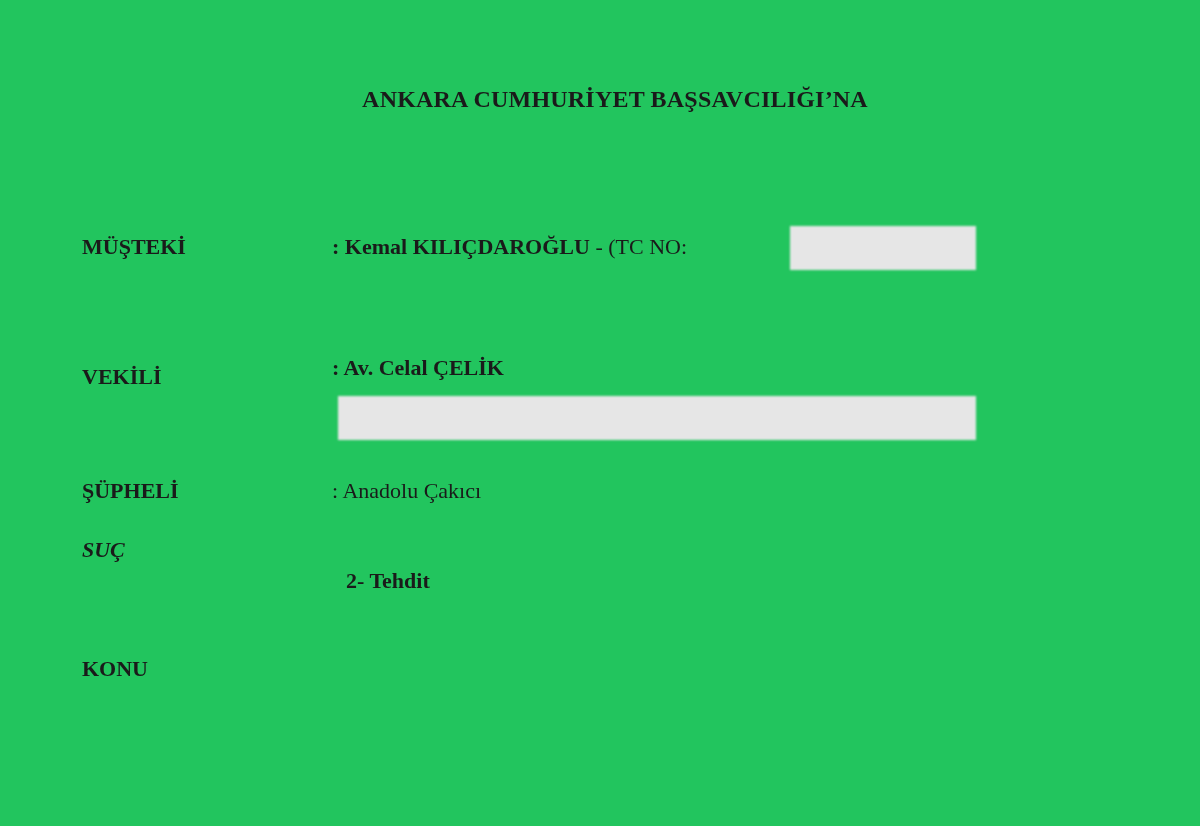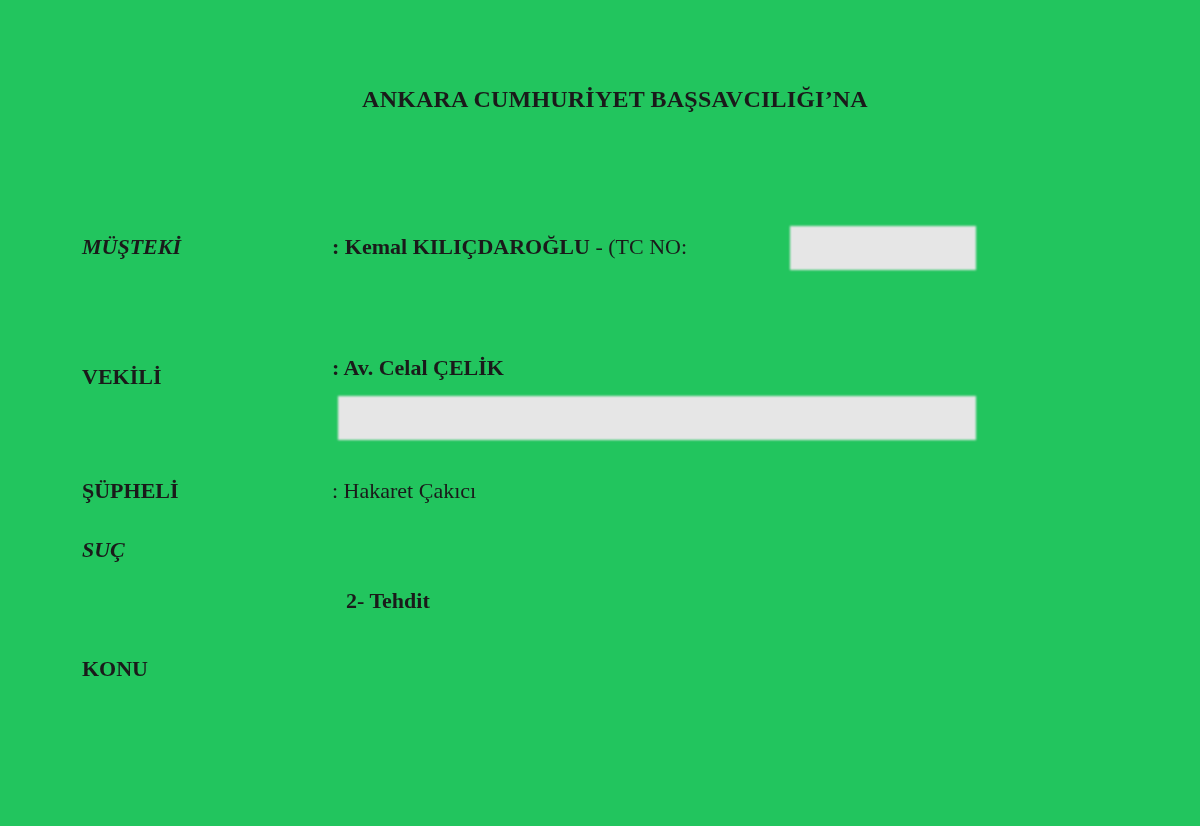--- a/index.html
+++ b/index.html
@@ -61,31 +61,31 @@
       text-align-last: left;
     }
   </style>
 </head>
 <body>
 
 <div class="page">
 
   <div class="title">ANKARA CUMHURİYET BAŞSAVCILIĞI’NA</div>
 
-  <div class="label" style="top:234px;font-style:italic;">MÜŞTEKİ</div>
+  <div class="label" style="top:234px;">MÜŞTEKİ</div>
   <div class="value" style="top:234px;">
     <span class="bold">: Kemal KILIÇDAROĞLU</span><span> - (TC NO:</span>
   </div>
   <div class="redact" style="left:790px; top:226px; width:186px; height:44px;"></div>
 
   <div class="label" style="top:364px;">VEKİLİ</div>
   <div class="value bold" style="top:355px;">: Av. Celal ÇELİK</div>
   <div class="redact" style="left:338px; top:396px; width:638px; height:44px;"></div>
 
   <div class="label" style="top:478px;">ŞÜPHELİ</div>
-  <div class="value" style="top:478px;">: Hakaret Çakıcı</div>
+  <div class="value" style="top:478px;">: Anadolu Çakıcı</div>
 
   <div class="label" style="top:537px;font-style:italic;">SUÇ</div>
-  <div class="value bold" style="top:588px; left:346px;">2- Tehdit</div>
+  <div class="value bold" style="top:568px; left:346px;">2- Tehdit</div>
 
   <div class="label" style="top:656px;">KONU</div>
 
 </div>
 
 </body></html>

